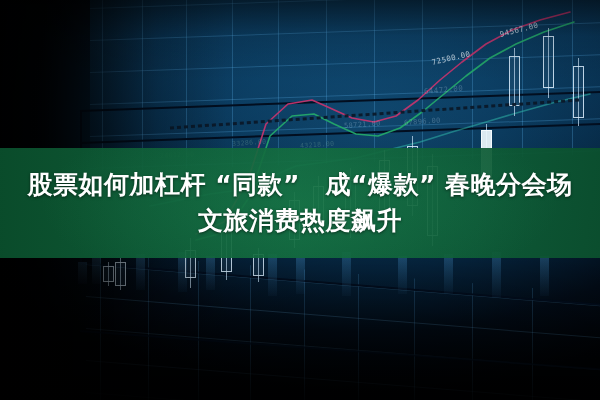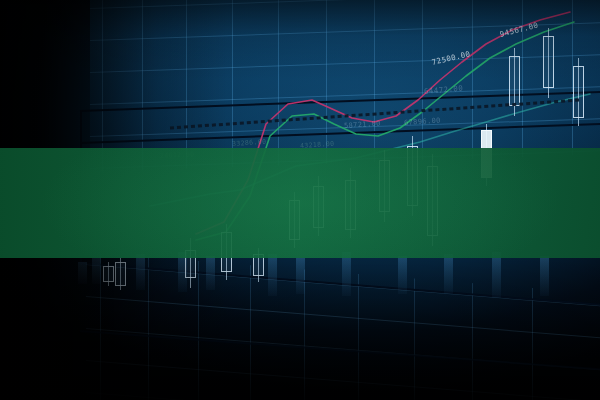--- a/index.html
+++ b/index.html
@@ -331,15 +331,17 @@
 
   <div class="bg-leftfade"></div>
   <div class="bg-botfade"></div>
   <div class="bg-topfade"></div>
 
   <div class="green-band">
     <div class="gb-inner"></div>
   </div>
 
   <div class="headline">
+    <div class="hl-line">股票如何加杠杆 “同款” 成“爆款” 春晚分会场</div>
+    <div class="hl-line">文旅消费热度飙升</div>
   </div>
 
 </div>
 
 </body></html>

